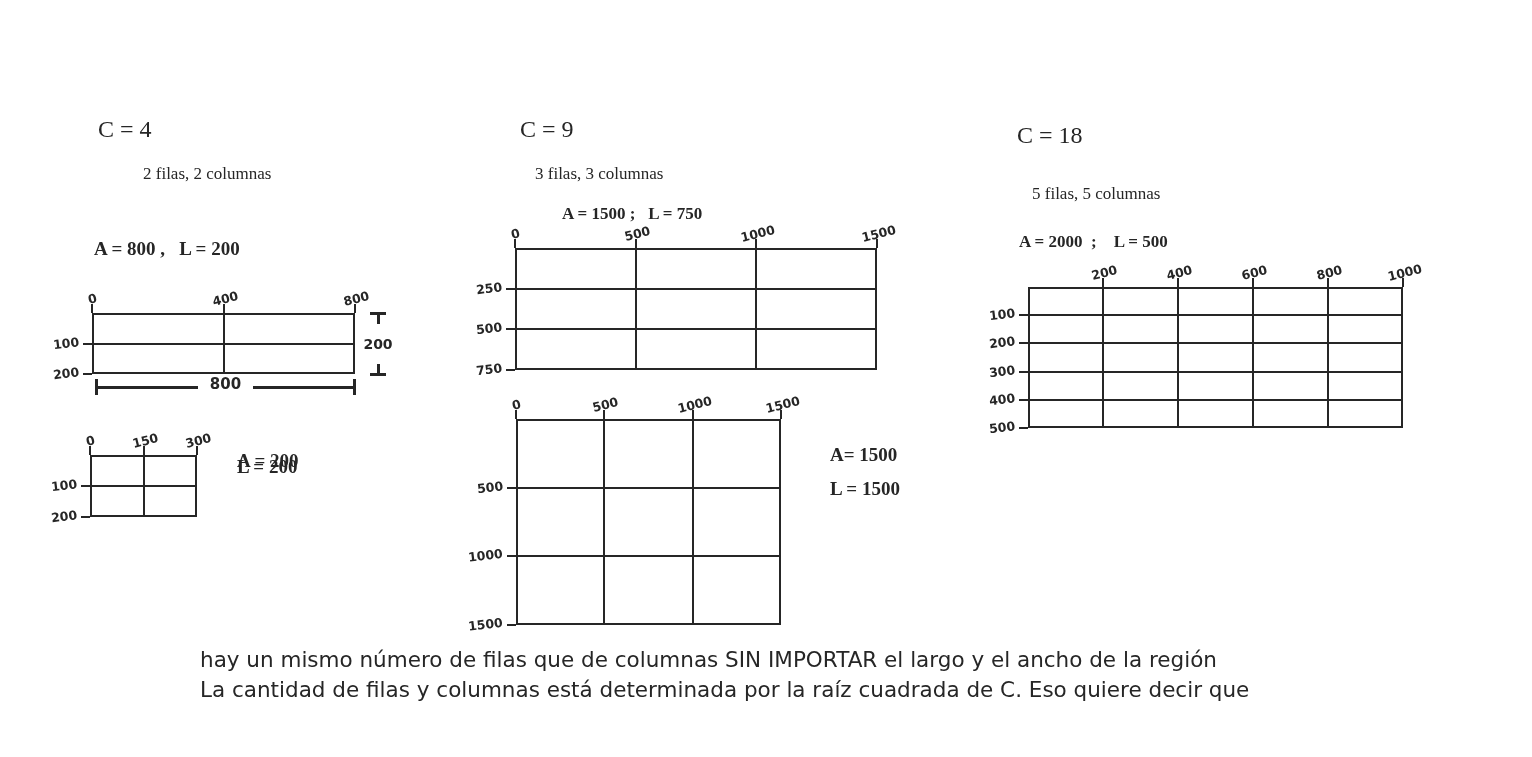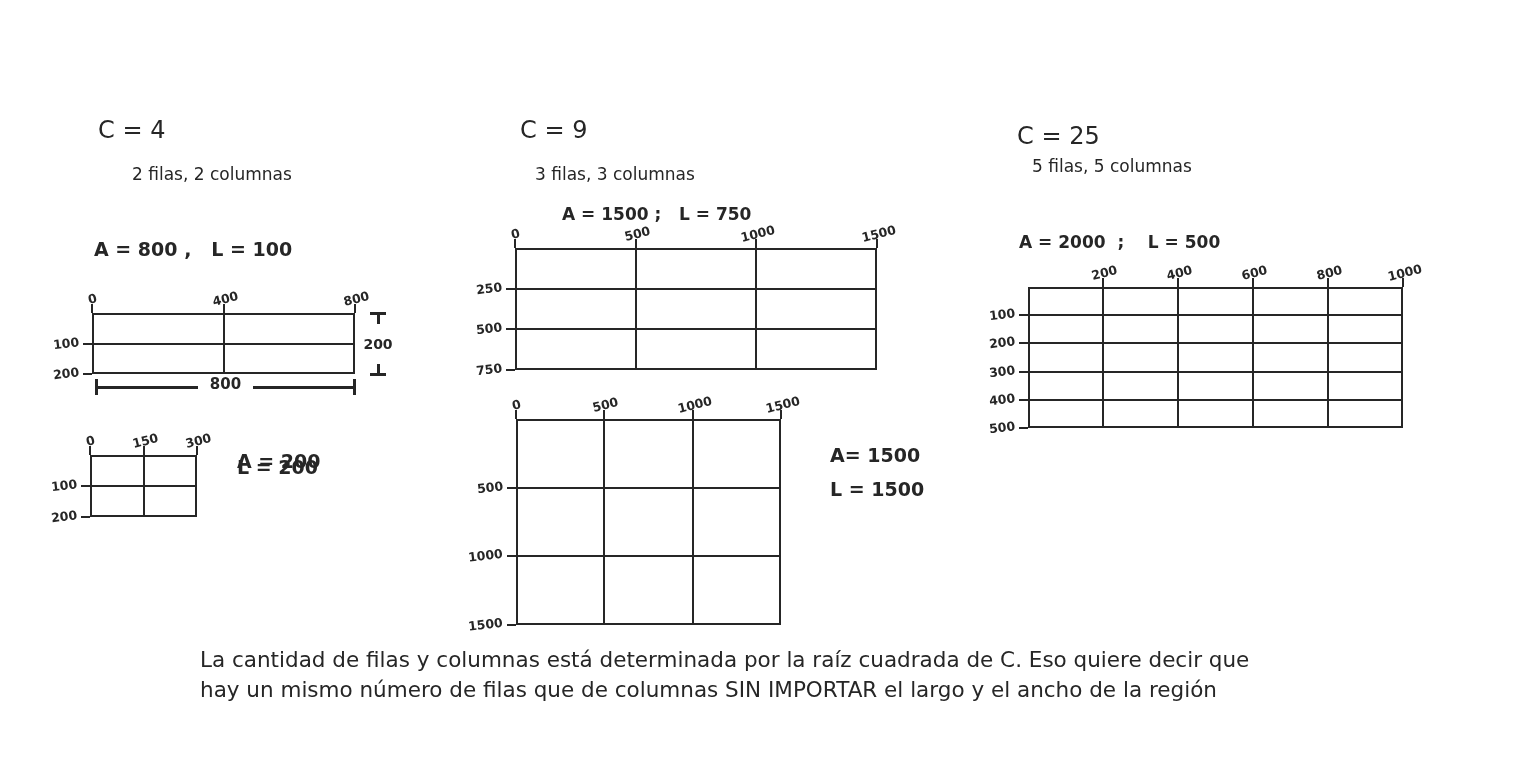--- a/index.html
+++ b/index.html
@@ -5,21 +5,21 @@
   :root{ --ink:#262626; }
   *{ box-sizing:border-box; margin:0; padding:0; }
   html,body{ background:#ffffff; }
   body{
     width:1532px; height:757px; position:relative; overflow:hidden;
     font-family:"DejaVu Sans","Liberation Sans",sans-serif;
     color:var(--ink);
   }
   .canvas{ position:absolute; inset:0; background:#ffffff; }
 
-  .txt{ position:absolute; white-space:pre; }
+  .txt{ position:absolute; white-space:pre;font-family:Liberation Serif, serif; }
   .title{ position:absolute; top:38px; left:0; width:1380px; text-align:center; font-size:22px; }
   .heading{ font-size:24px; }
   .sub{ font-size:17px; }
   .params{ font-size:19px; font-weight:700; }
   .params.md{ font-size:17px; }
 
   
   .grid{ position:absolute; }
   .gbox{ position:absolute; inset:0; border:2px solid var(--ink); }
   .gl{ position:absolute; background:var(--ink); }
@@ -49,22 +49,22 @@
 
   .footer{ position:absolute; left:200px; top:645px; font-size:21.5px; line-height:30px; }
 </style>
 </head>
 <body>
 
 <div class="canvas">
 
 
   <div class="txt heading" style="left:98px;top:116px">C = 4</div>
-  <div class="txt sub" style="left:132px;top:164px">2 filas, 2 columnas</div>
-  <div class="txt params" style="left:94px;top:238px">A = 800 ,   L = 100</div>
+  <div class="txt sub" style="left:143px;top:164px">2 filas, 2 columnas</div>
+  <div class="txt params" style="left:94px;top:238px">A = 800 ,   L = 200</div>
 
   <div class="grid" style="left:92px;top:313px;width:263px;height:61px">
       <div class="gbox"></div>
       <div class="gl v" style="left: 50%;"></div>
       <div class="gl h" style="top: 50%;"></div>
       <div class="tm v" style="left: 0%;"></div>
       <span class="tick top" style="left: 0%;">0</span>
       <div class="tm v" style="left: 50%;"></div>
       <span class="tick top" style="left: 50%;">400</span>
       <div class="tm v" style="left: 100%;"></div>
@@ -150,22 +150,22 @@
       <div class="tm h" style="top: 33.3333%;"></div>
       <span class="tick left" style="top: 33.3333%;">500</span>
       <div class="tm h" style="top: 66.6667%;"></div>
       <span class="tick left" style="top: 66.6667%;">1000</span>
       <div class="tm h" style="top: 100%;"></div>
       <span class="tick left" style="top: 100%;">1500</span>
     </div>
   <div class="txt params" style="left:830px;top:444px">A= 1500</div>
   <div class="txt params" style="left:830px;top:478px">L = 1500</div>
 
-  <div class="txt heading" style="left:1017px;top:122px">C = 25</div>
-  <div class="txt sub" style="left:1032px;top:156px">5 filas, 5 columnas</div>
+  <div class="txt heading" style="left:1017px;top:122px">C = 18</div>
+  <div class="txt sub" style="left:1032px;top:184px">5 filas, 5 columnas</div>
   <div class="txt params md" style="left:1019px;top:232px">A = 2000  ;    L = 500</div>
 
   <div class="grid" style="left:1028px;top:287px;width:375px;height:141px">
       <div class="gbox"></div>
       <div class="gl v" style="left: 20%;"></div>
       <div class="gl v" style="left: 40%;"></div>
       <div class="gl v" style="left: 60%;"></div>
       <div class="gl v" style="left: 80%;"></div>
       <div class="gl h" style="top: 20%;"></div>
       <div class="gl h" style="top: 40%;"></div>
@@ -187,17 +187,17 @@
       <span class="tick left" style="top: 40%;">200</span>
       <div class="tm h" style="top: 60%;"></div>
       <span class="tick left" style="top: 60%;">300</span>
       <div class="tm h" style="top: 80%;"></div>
       <span class="tick left" style="top: 80%;">400</span>
       <div class="tm h" style="top: 100%;"></div>
       <span class="tick left" style="top: 100%;">500</span>
     </div>
 
   <div class="footer">
+    <div>hay un mismo número de filas que de columnas SIN IMPORTAR el largo y el ancho de la región</div>
     <div>La cantidad de filas y columnas está determinada por la raíz cuadrada de C. Eso quiere decir que</div>
-    <div>hay un mismo número de filas que de columnas SIN IMPORTAR el largo y el ancho de la región</div>
   </div>
 
 </div>
 
 </body></html>

